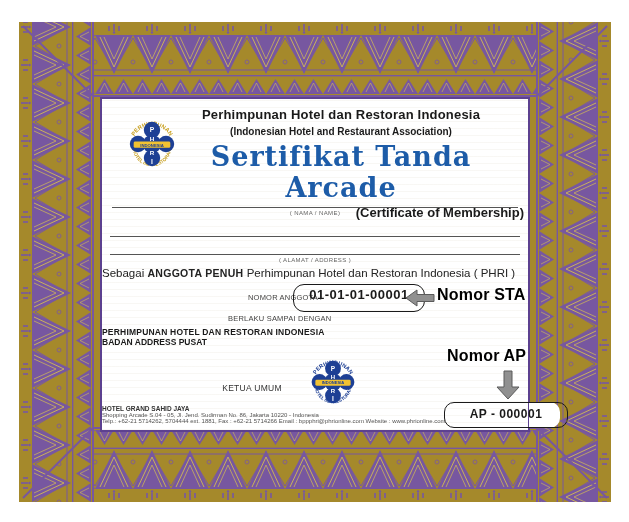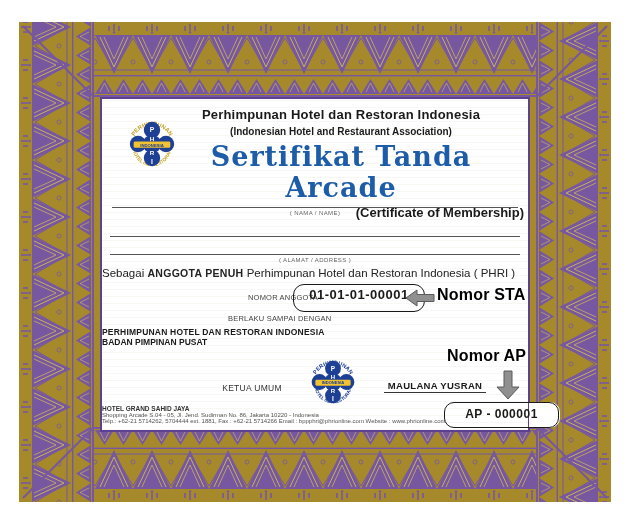--- a/index.html
+++ b/index.html
@@ -32,21 +32,21 @@
             border-bottom:1.2px solid #333;padding:0 4px 1px 4px;}
   .sig-title{font-size:8.5px;color:#333;margin-top:8px;letter-spacing:0.3px;}
   .footer-venue{top:306px;font-size:6.5px;font-weight:bold;color:#333;}
   .footer-addr{top:313px;font-size:6px;color:#555;}
   .footer-contact{top:319px;font-size:6px;color:#555;}
   .anno{z-index:6;}
   .anno-label{position:absolute;font-size:16px;font-weight:bold;color:#000;letter-spacing:0.2px;z-index:6;}
   .sta-box{position:absolute;left:293px;top:284px;width:132px;height:28px;border:1.5px solid #1a1a1a;
            border-radius:11px;box-sizing:border-box;z-index:6;text-align:center;}
   .sta-box span{font-size:13px;font-weight:bold;line-height:16px;letter-spacing:0.5px;}
-  .ap-box{position:absolute;left:444px;top:402px;width:115px;height:26px;border:1.5px solid #1a1a1a;
+  .ap-box{position:absolute;left:444px;top:402px;width:124px;height:26px;border:1.5px solid #1a1a1a;
           border-radius:10px;box-sizing:border-box;z-index:6;text-align:center;}
   .ap-box span{font-size:12px;font-weight:bold;line-height:23px;letter-spacing:0.5px;}
   .ap-patch{position:absolute;left:529px;top:402px;width:31px;height:26px;background:#fff;
             border-radius:0 10px 10px 0;z-index:5;}
   .arrow{position:absolute;z-index:6;}
 </style>
 </head>
 <body>
 
 <div class="stage">
@@ -131,21 +131,21 @@
     <div class="abs ctr sebagai">
       <span>Sebagai</span>
       <b>ANGGOTA PENUH</b>
       <span>Perhimpunan Hotel dan Restoran Indonesia ( PHRI )</span>
     </div>
 
     <div class="small-label" style="left:146px;top:194px;">NOMOR ANGGOTA :</div>
     <div class="small-label" style="left:126px;top:209px;margin-top:6px;">BERLAKU SAMPAI DENGAN</div>
 
     <div class="abs ctr issuer1">PERHIMPUNAN HOTEL DAN RESTORAN INDONESIA</div>
-    <div class="abs ctr issuer2">BADAN PIMPINAN PUSAT</div>
+    <div class="abs ctr issuer2">BADAN ADDRESS PUSAT</div>
 
     <svg class="logo" style="left:205px;top:257px;" width="52" height="52" viewBox="0 0 56 56">
       <defs>
         <path id="arcT2" d="M 7,30 A 21,21 0 0 1 49,30"></path>
         <path id="arcB2" d="M 8,31 A 20,20 0 0 0 48,31"></path>
       </defs>
       <text font-size="6" font-weight="bold" fill="#1d3f94" font-family="Liberation Sans, sans-serif">
         <textPath href="#arcT2" startOffset="50%" text-anchor="middle">PERHIMPUNAN</textPath>
       </text>
       <text font-size="5" font-weight="bold" fill="#1d3f94" font-family="Liberation Sans, sans-serif">
@@ -161,21 +161,20 @@
       <rect x="9" y="25.5" width="38" height="6.5" rx="1.5" fill="#f1c232"></rect>
       <text x="28" y="30.6" text-anchor="middle" font-size="4.4" font-weight="bold" fill="#1d3f94">INDONESIA</text>
       <text x="28" y="39.5" text-anchor="middle" font-size="6.5" font-weight="bold" fill="#fff">R</text>
       <text x="28" y="48.5" text-anchor="middle" font-size="7" font-weight="bold" fill="#fff">I</text>
     </svg>
 
     <div class="sig" style="left:50px;top:276px;">
       <div class="sig-title">KETUA UMUM</div>
     </div>
     <div class="sig" style="left:233px;top:276px;">
-      <span class="sig-name">MAULANA YUSRAN</span>
     </div>
 
     <div class="abs ctr footer-venue">HOTEL GRAND SAHID JAYA</div>
     <div class="abs ctr footer-addr">Shopping Arcade S.04 - 05, Jl. Jend. Sudirman No. 86, Jakarta 10220 - Indonesia</div>
     <div class="abs ctr footer-contact">Telp.: +62-21 5714262, 5704444 ext. 1881, Fax : +62-21 5714266 Email : bppphri@phrionline.com Website : www.phrionline.com</div>
   </div>
 
   <div class="sta-box anno">
     <span>01-01-01-00001</span>
   </div>

